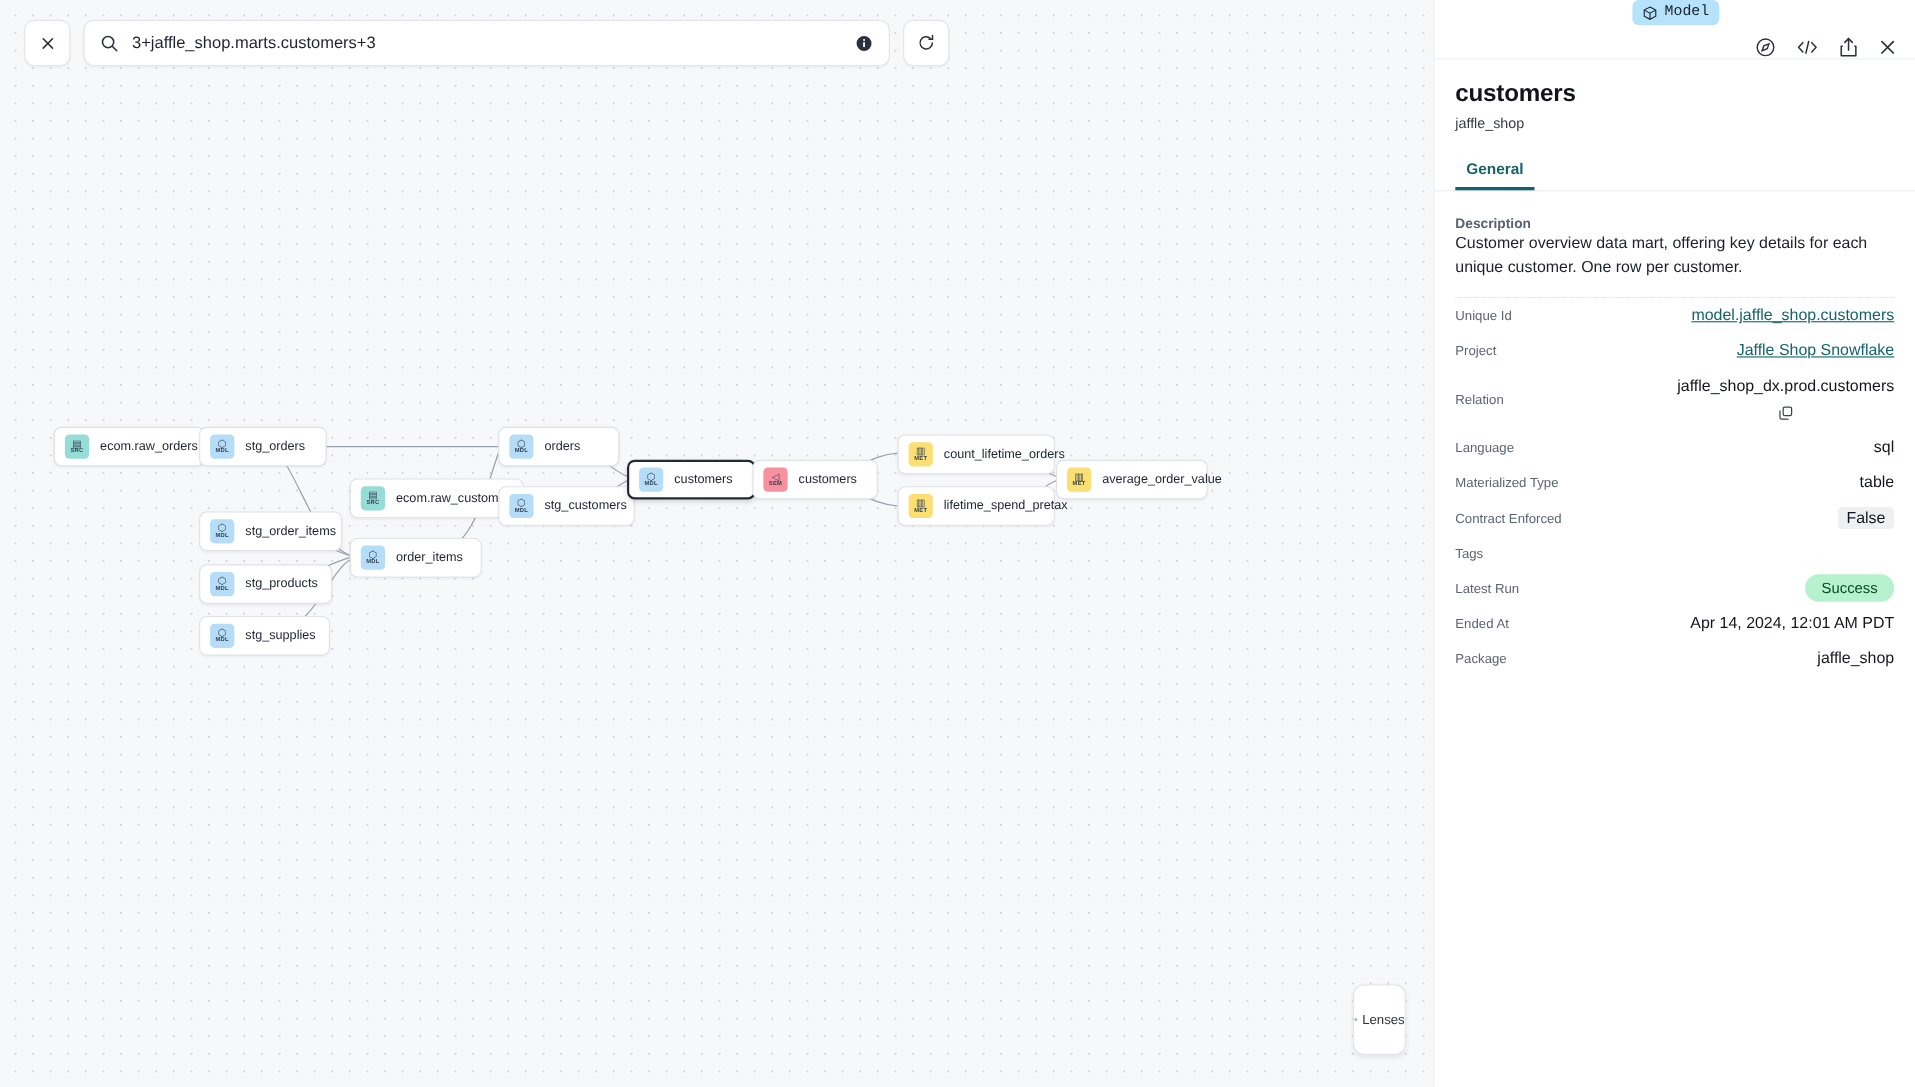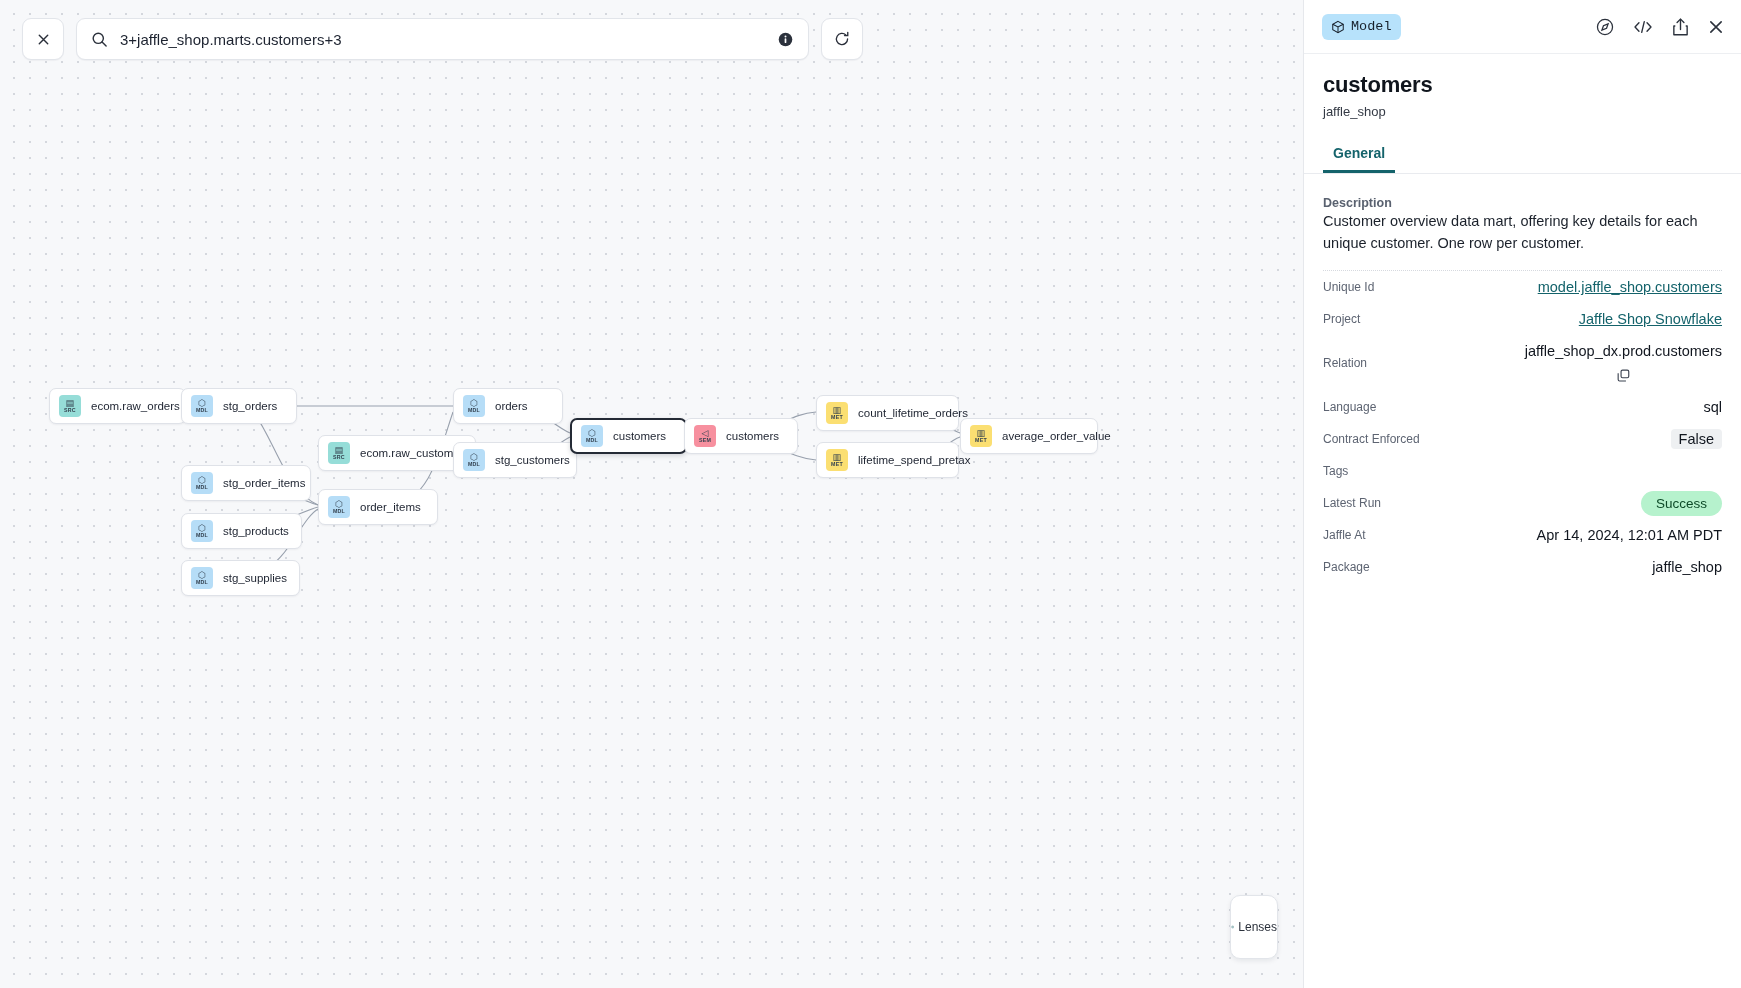--- a/index.html
+++ b/index.html
@@ -86,21 +86,21 @@
   .lenses .lbl { font-size: 12px; color: #2b313c; }
 
   
   .panel {
     width: 438px; height: 988px; background: #fff;
     border-left: 1px solid #e6e8ec;
     display: flex; flex-direction: column; flex: none;
   }
   .panel-top {
     height: 54px; display: flex; align-items: center;
-    padding: 0 16px 0 18px; border-bottom: 1px solid #edeff2; gap: 10px;
+    padding: 0 16px 0 18px; border-bottom: 1px solid #edeff2; gap: 10px; flex-direction: column;
   }
   .chip {
     background: #b7e2fb; color: #17202b; border-radius: 6px;
     height: 26px; padding: 0 9px; display: flex; align-items: center; gap: 6px;
     font-size: 13.5px; font-family: "Liberation Mono", monospace; cursor: pointer;
   }
   .panel-actions { margin-left: auto; display: flex; align-items: center; gap: 17px; color: #2b313c; }
   .panel-actions > span { cursor: pointer; display: flex; align-items: center; }
 
   .panel-title-wrap { padding: 18px 19px 0 19px; }
@@ -367,33 +367,37 @@
                   <path d="M10.6 13.8 L3.9 13.8 A1.6 1.6 0 0 1 2.3 12.2 L2.3 5.5"></path>
                 </svg>
               </span>
             </div>
           </div>
           <div class="row">
             <div class="k">Language</div>
             <div class="v">sql</div>
           </div>
           <div class="row">
+            <div class="k">Materialized Type</div>
+            <div class="v">table</div>
+          </div>
+          <div class="row">
             <div class="k">Contract Enforced</div>
             <div class="v"><span class="pill-gray">False</span></div>
           </div>
           <div class="row">
             <div class="k">Tags</div>
             <div class="v"></div>
           </div>
           <div class="row">
             <div class="k">Latest Run</div>
             <div class="v"><span class="pill-green">Success</span></div>
           </div>
           <div class="row">
-            <div class="k">Jaffle At</div>
+            <div class="k">Ended At</div>
             <div class="v">Apr 14, 2024, 12:01 AM PDT</div>
           </div>
           <div class="row">
             <div class="k">Package</div>
             <div class="v">jaffle_shop</div>
           </div>
         </div>
     </div>
   </div>
 </div>

